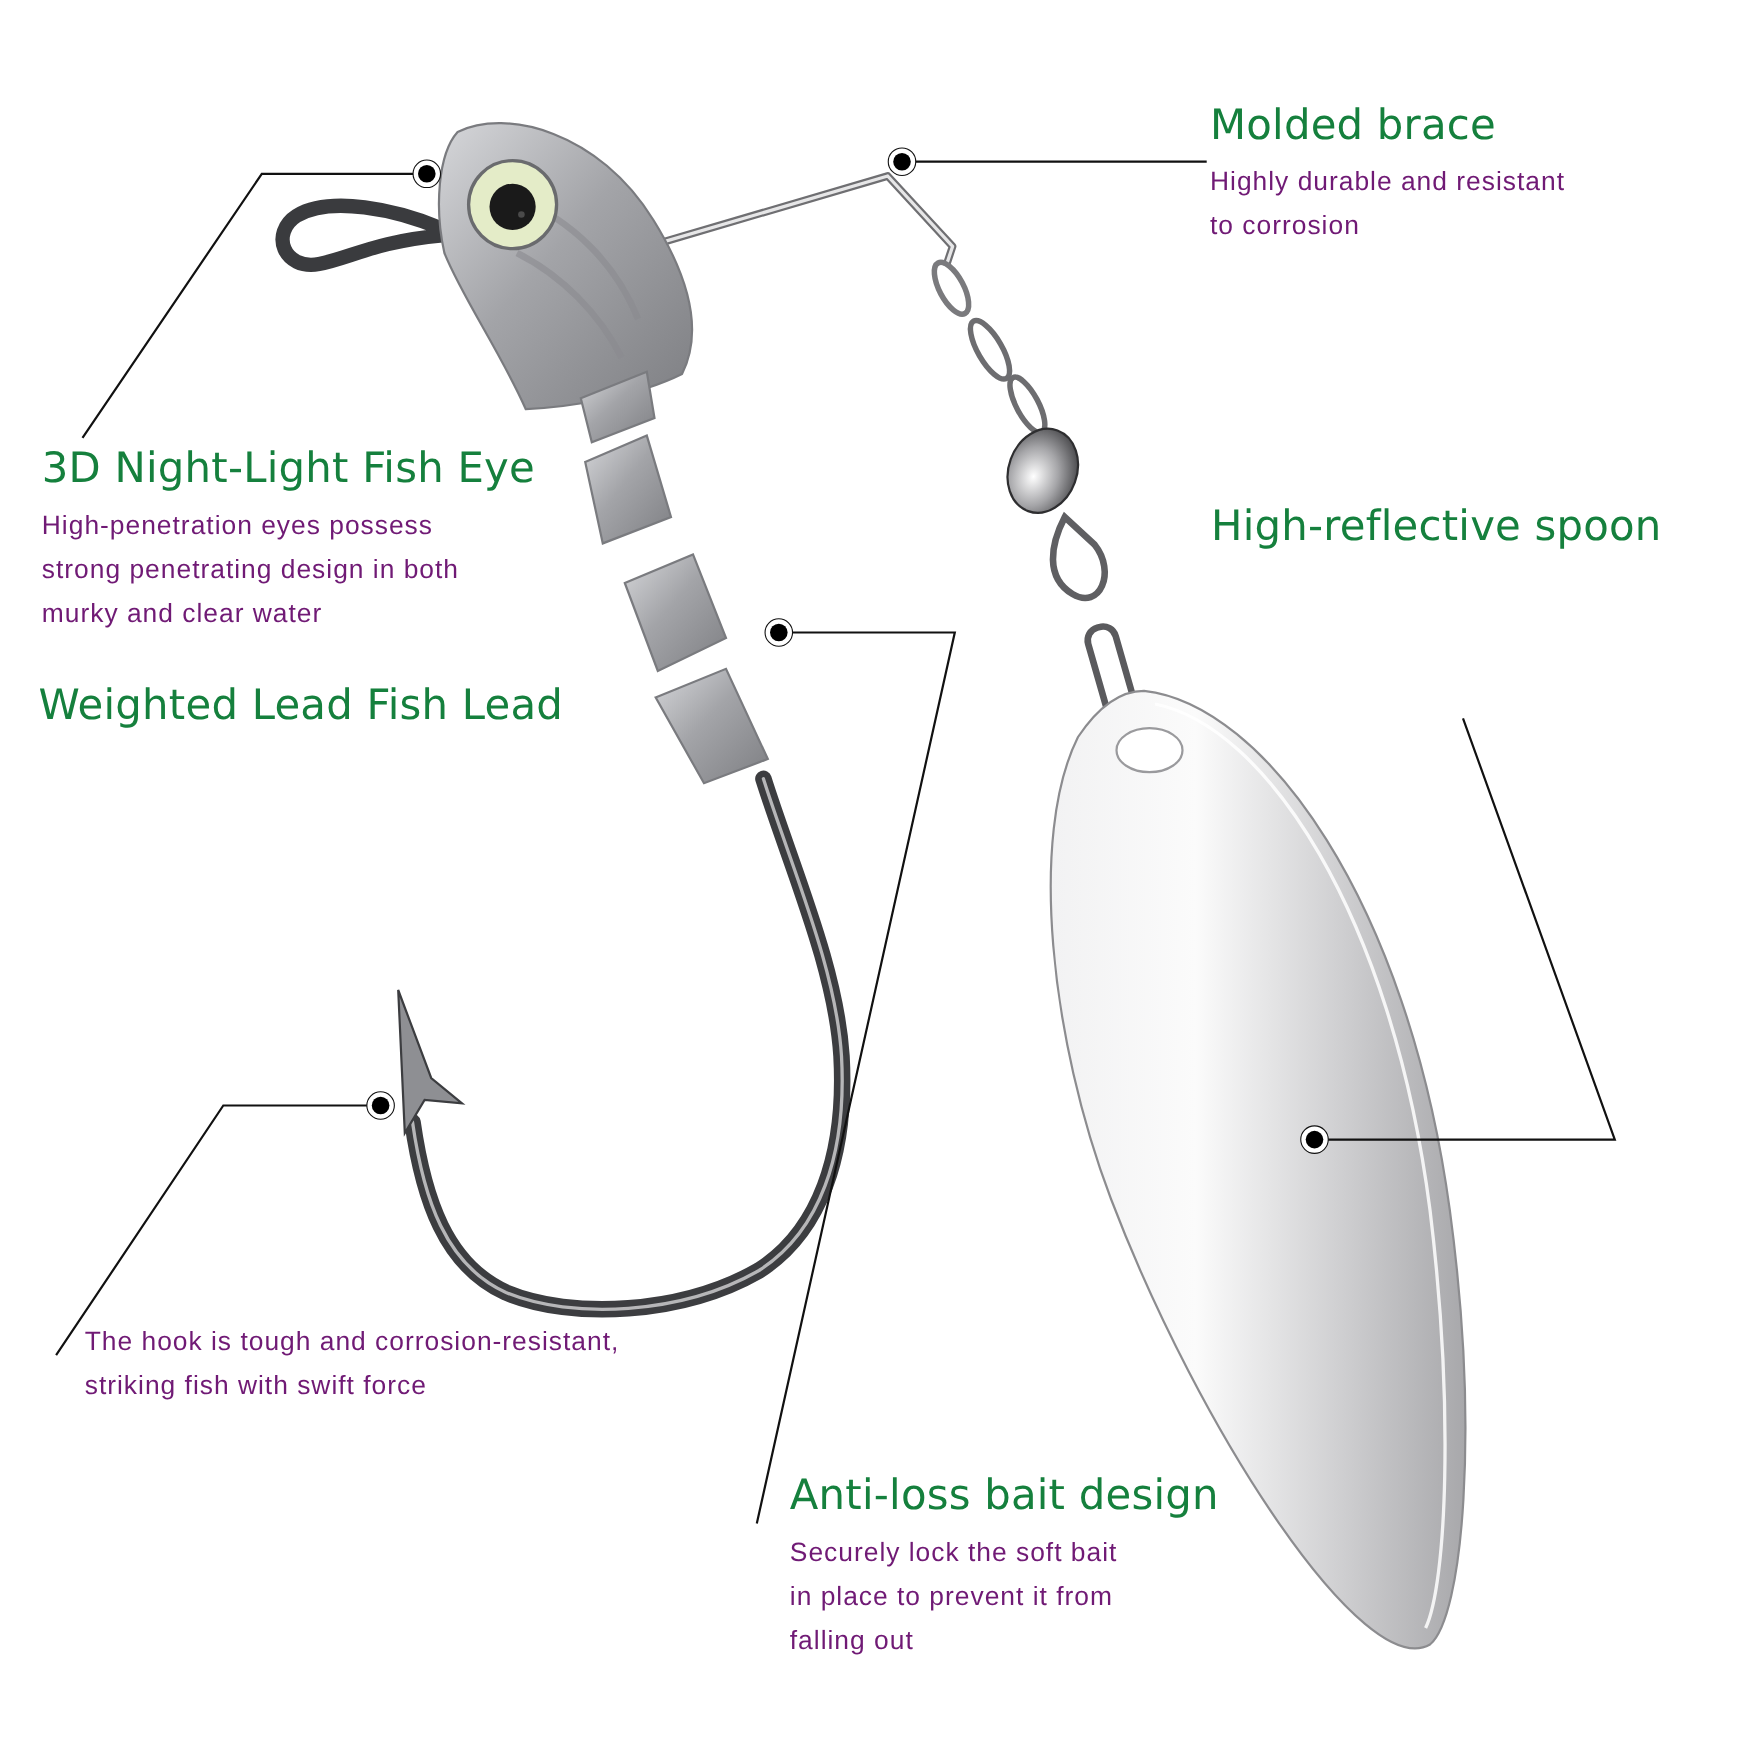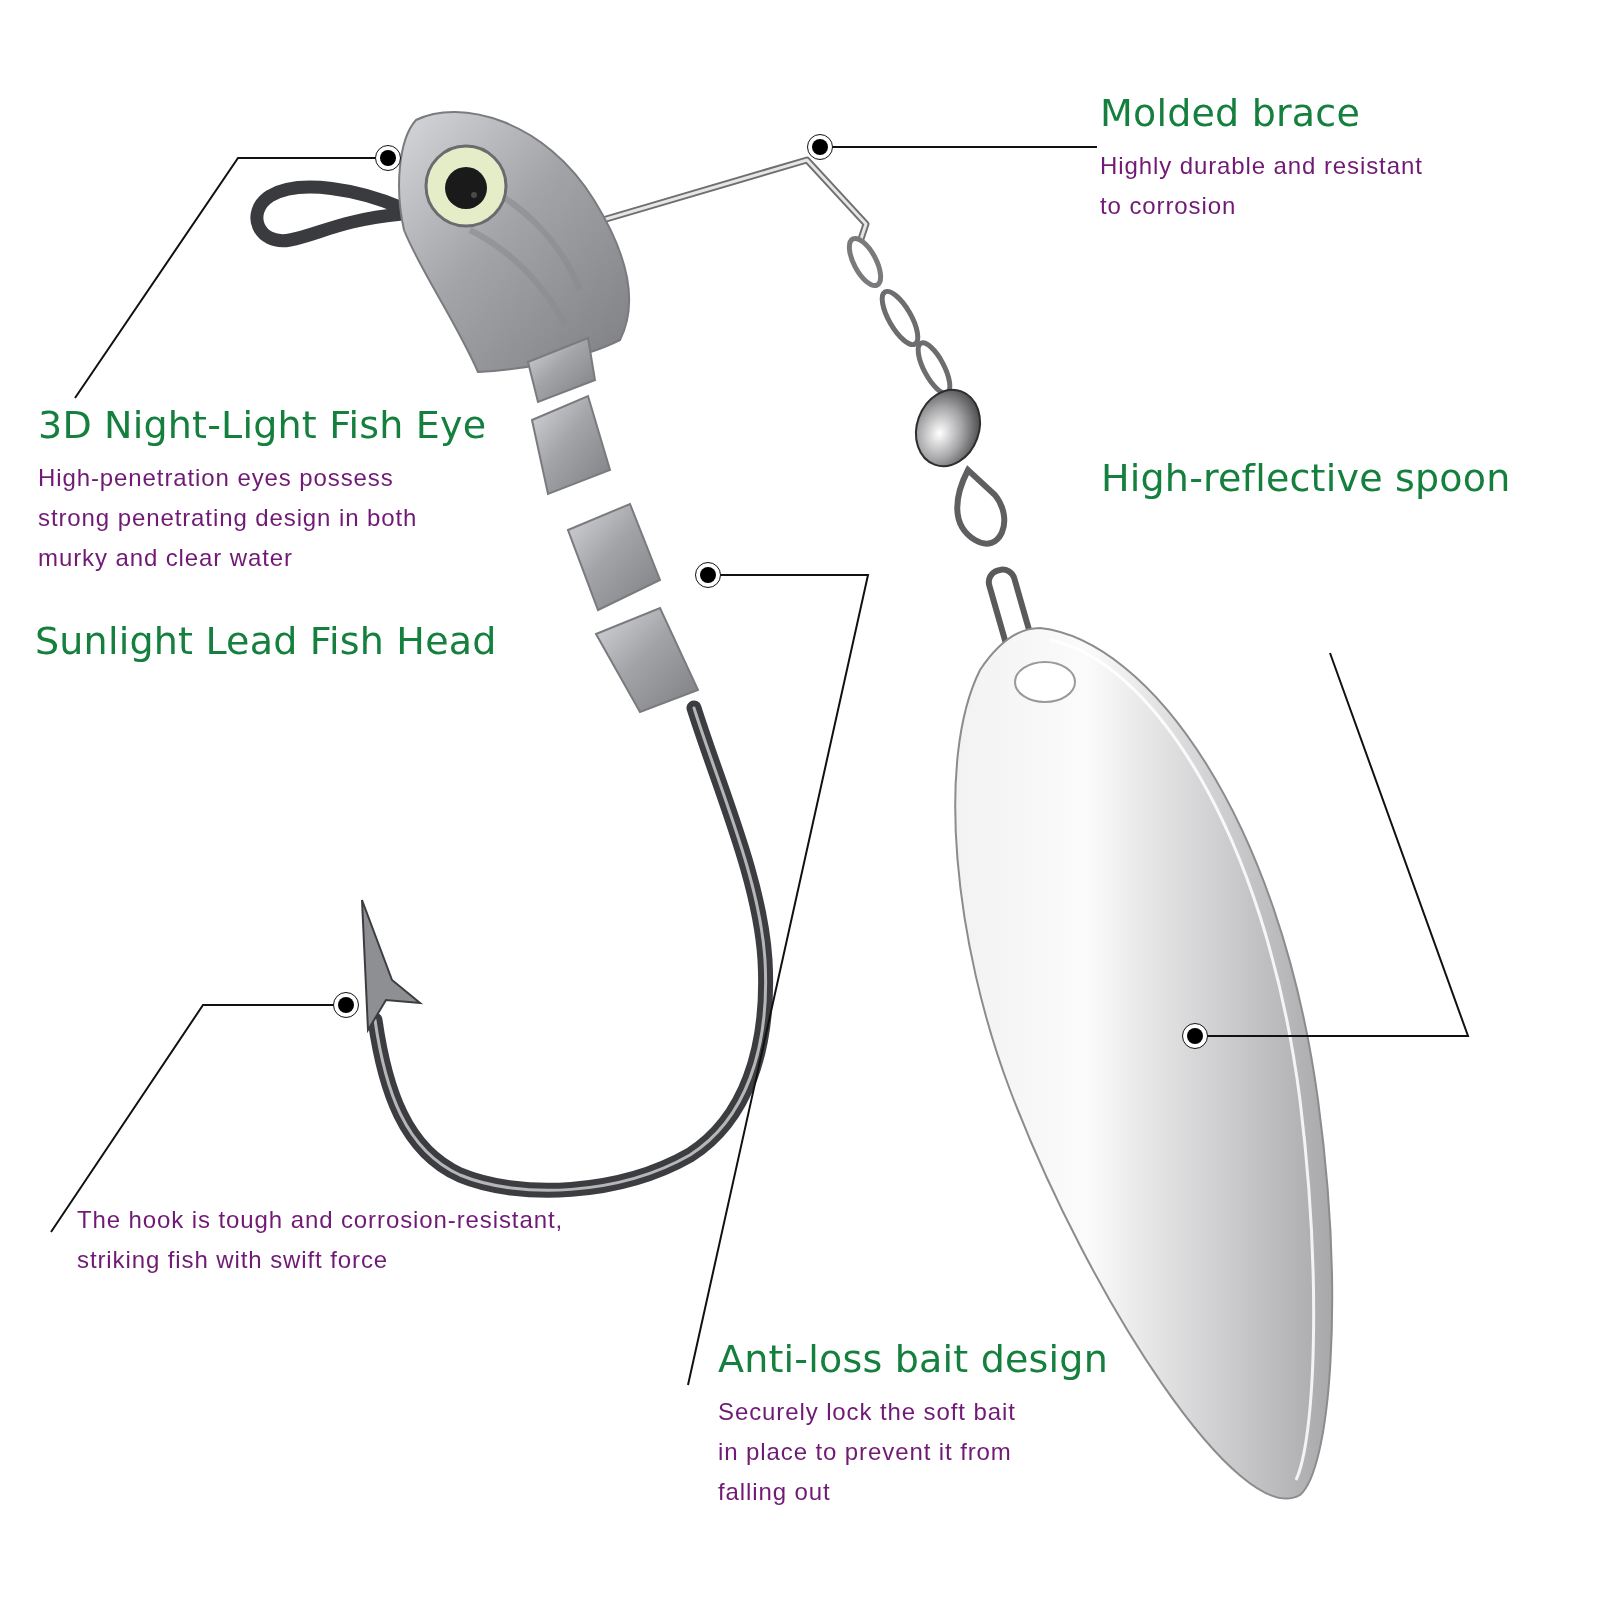--- a/index.html
+++ b/index.html
@@ -114,21 +114,21 @@
   </div>
 
   <div class="callout" id="c-eye">
     <h2>3D Night-Light Fish Eye</h2>
     <p>High-penetration eyes possess
 strong penetrating design in both
 murky and clear water</p>
   </div>
 
   <div class="callout" id="c-head">
-    <h2>Sunlight Lead Fish Head</h2>
+    <h2>Weighted Lead Fish Lead</h2>
   </div>
 
   <div class="callout" id="c-spoon">
     <h2>High-reflective spoon</h2>
   </div>
 
   <div class="callout" id="c-hook">
     <p>The hook is tough and corrosion-resistant,
 striking fish with swift force</p>
   </div>

